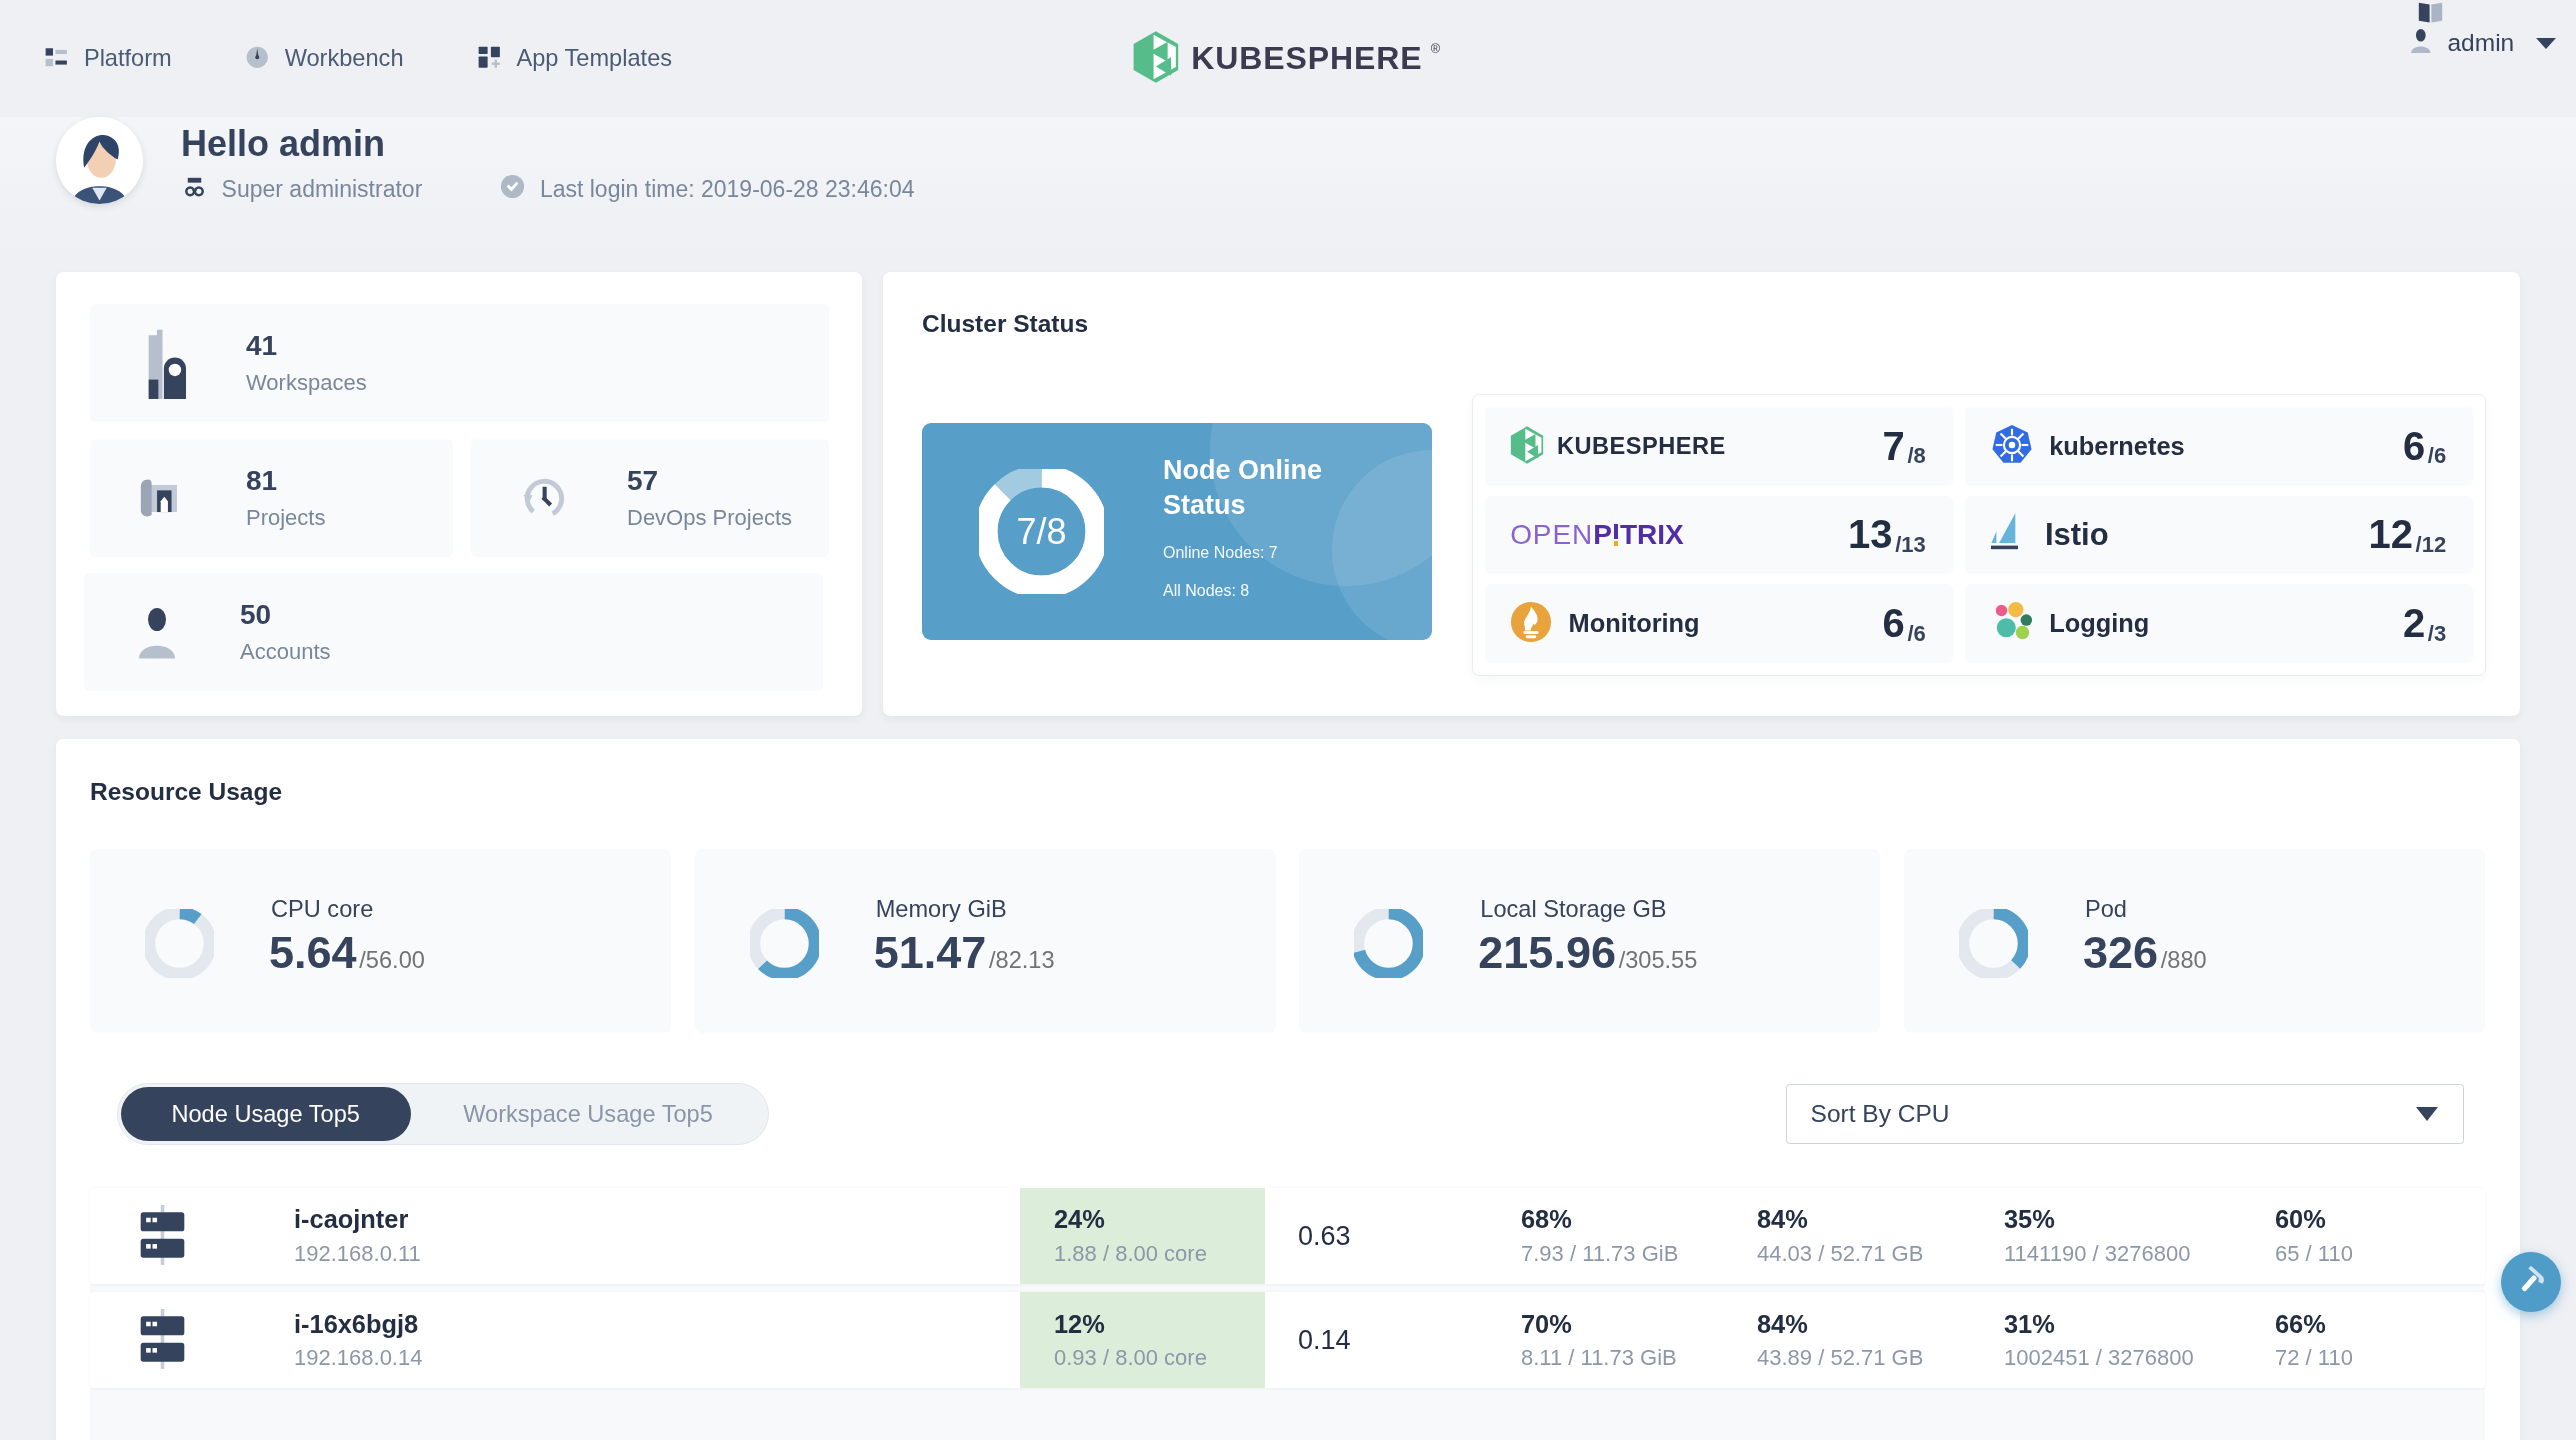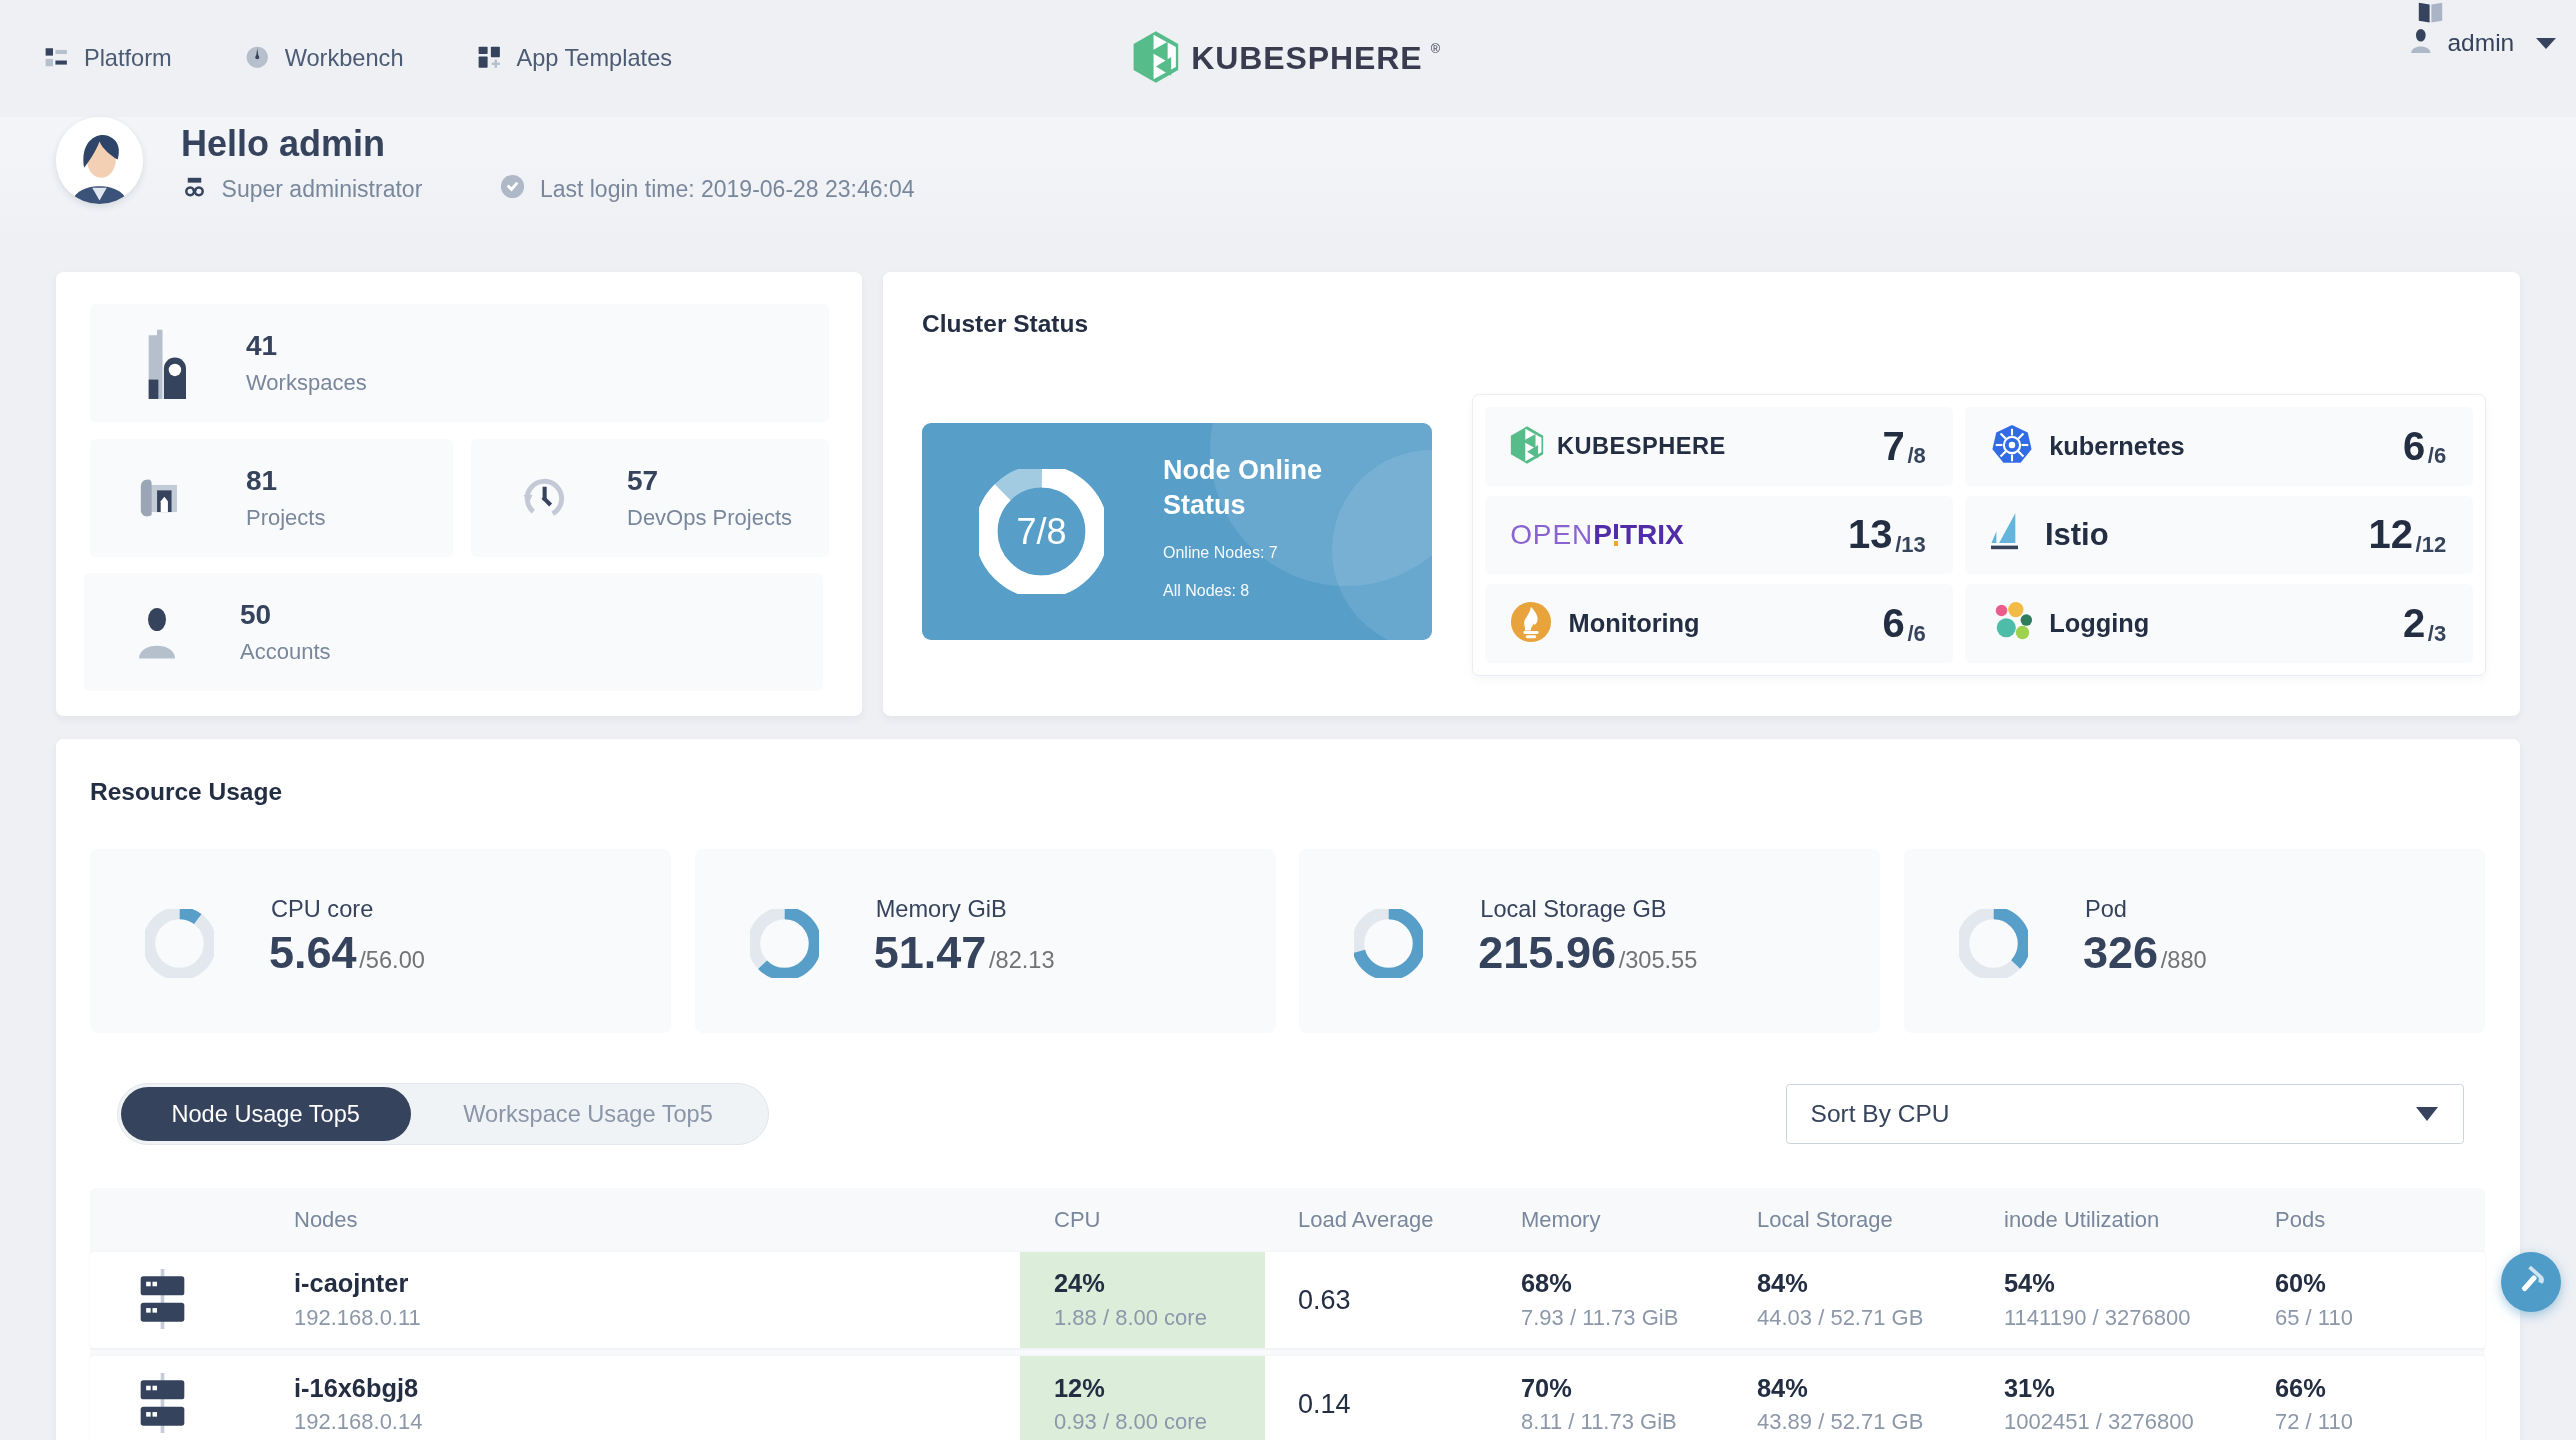--- a/index.html
+++ b/index.html
@@ -488,30 +488,20 @@
   <div class="tab-group">
     <div class="tab active">Node Usage Top5</div>
     <div class="tab inactive">Workspace Usage Top5</div>
   </div>
   <div class="sort-select">
     <span class="val">Sort By CPU</span>
     <span class="sort-caret"></span>
   </div>
 
   <div class="node-table">
-    <div class="trow thead">
-      <div class="th"></div>
-      <div class="th c-name">Nodes</div>
-      <div class="th c-cpu">CPU</div>
-      <div class="th c-load">Load Average</div>
-      <div class="th c-mem">Memory</div>
-      <div class="th c-sto">Local Storage</div>
-      <div class="th c-inode">inode Utilization</div>
-      <div class="th c-pods">Pods</div>
-    </div>
 
     <div class="trow row">
       <div class="cell cell-icon">
         <span>
           <svg width="51" height="60" viewBox="0 0 56 66">
               <rect x="26" y="0" width="4" height="66" fill="#c7cdd8"></rect>
               <rect x="4" y="8" width="48" height="21" rx="3" fill="#36435c"></rect>
               <rect x="4" y="37" width="48" height="21" rx="3" fill="#36435c"></rect>
               <rect x="10" y="14" width="5" height="5" fill="#fff"></rect>
               <rect x="17" y="14" width="5" height="5" fill="#fff"></rect>
@@ -533,21 +523,21 @@
       </div>
       <div class="cell cell-mem">
         <span class="pct">68%</span>
         <span class="detail">7.93 / 11.73 GiB</span>
       </div>
       <div class="cell cell-sto">
         <span class="pct">84%</span>
         <span class="detail">44.03 / 52.71 GB</span>
       </div>
       <div class="cell cell-inode">
-        <span class="pct">54%</span>
+        <span class="pct">35%</span>
         <span class="detail">1141190 / 3276800</span>
       </div>
       <div class="cell cell-pods">
         <span class="pct">60%</span>
         <span class="detail">65 / 110</span>
       </div>
     </div>
 
     <div class="trow row">
       <div class="cell cell-icon">

